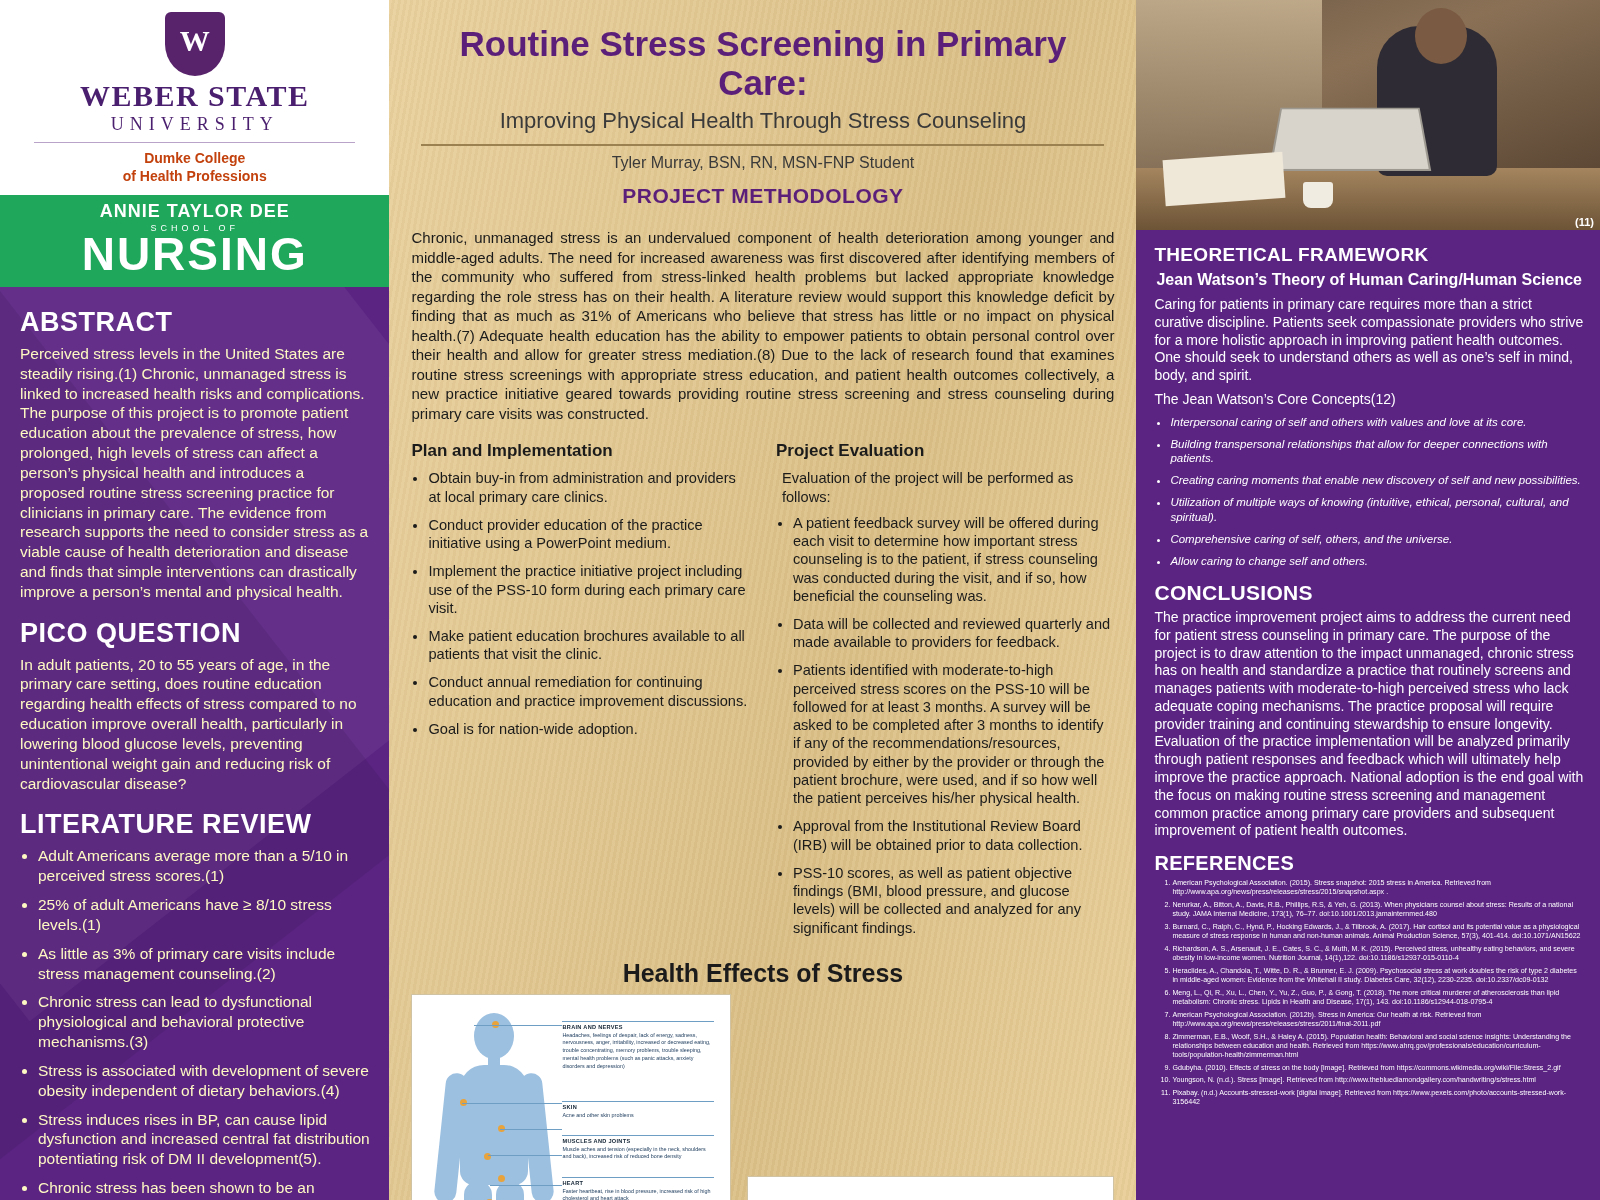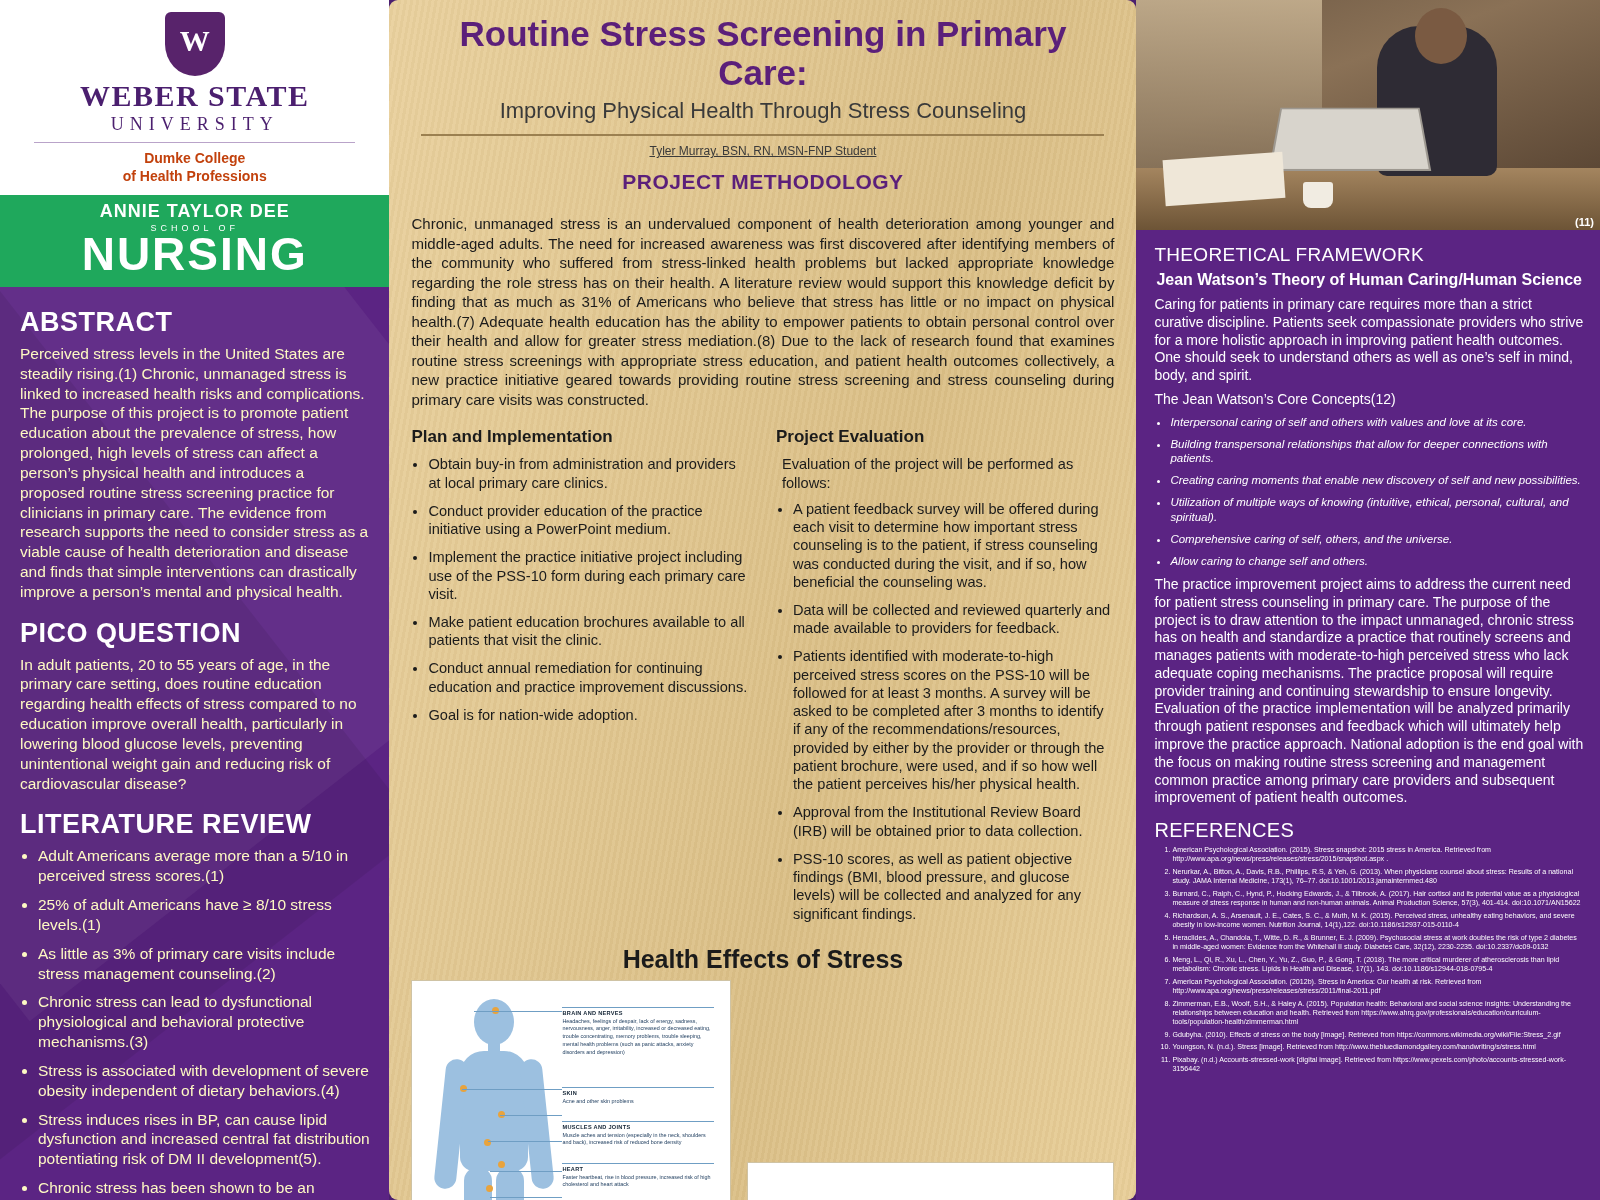--- a/index.html
+++ b/index.html
@@ -91,40 +91,39 @@
   .left-body p { margin:0 0 4px 0; }
   ul.bullets { margin:2px 0 0 0; padding-left:18px; }
   ul.bullets li { margin-bottom:9px; }
 
   
   .center-col {
     width:784px; height:100%;
     background:#e6c98d;
     background-image:linear-gradient(105deg, rgba(255,255,255,0.14), rgba(0,0,0,0.05) 60%, rgba(255,255,255,0.10));
     position:relative;
-    padding:4px 22px 6px 22px;
+    padding:14px 22px 6px 22px;
     overflow:hidden;
-    border-radius:9px;
   }
   .center-col:before{
     content:""; position:absolute; inset:0;
     background:repeating-linear-gradient(100deg, rgba(255,255,255,0.05) 0 3px, rgba(0,0,0,0.02) 3px 6px);
     pointer-events:none;
   }
   .poster-title {
     text-align:center; color:#5b1f7a; font-weight:bold; font-size:35px;
     line-height:1.12; margin:10px 6px 0 6px;
     position:relative;
   }
   .poster-subtitle {
     text-align:center; color:#3a3a3a; font-size:22px; margin-top:6px;
     position:relative;
   }
   .title-rule { height:2px; background:#9b8050; margin:10px 10px 8px 10px; position:relative; }
-  .authors { text-align:center; color:#3a3a3a; font-size:12px; position:relative;text-decoration:underline; }
+  .authors { text-align:center; color:#3a3a3a; font-size:16px; position:relative; }
   .ctr-heading {
     text-align:center; color:#5b1f7a; font-weight:bold; font-size:21px;
     letter-spacing:0.5px; margin:12px 0 6px 0; position:relative;
   }
   .body-text {
     font-size:15px; line-height:1.3; color:#1b1b1b; text-align:justify;
     position:relative;
     margin-top:20px;
   }
   .two-col {
@@ -212,21 +211,21 @@
     background:#efe7d8; transform:rotate(-4deg);
   }
   .photo .cup {
     position:absolute; left:36%; bottom:22px; width:30px; height:26px;
     background:#f1ece2; border-radius:3px 3px 8px 8px;
   }
   .photo-caption {
     position:absolute; right:6px; bottom:2px; font-size:11px; color:#fff; font-weight:bold;
   }
   .right-body { padding:10px 16px 6px 18px; color:#fff; position:relative; }
-  .r-title { color:#fff; font-weight:normal; font-size:19px; margin:4px 0 4px 0; letter-spacing:0.3px;}
+  .r-title { color:#fff; font-weight:bold; font-size:19px; margin:4px 0 4px 0; letter-spacing:0.3px;}
   .r-center-title { text-align:center; font-weight:bold; font-size:16px; line-height:1.25; margin:0 0 6px 0;}
   .right-body p { font-size:14px; line-height:1.27; margin:0 0 6px 0; }
   .mini-bullets { margin:4px 0 0 0; padding-left:16px; }
   .mini-bullets li { font-size:11.5px; line-height:1.3; margin-bottom:7px;font-style:italic; }
   .r-title.conc { font-size:21px; margin-top:12px; }
   .conc-text { font-size:14px; line-height:1.27; text-align:left; }
   .r-title.refs { font-size:20px; margin-top:12px; }
   ol.refs { margin:2px 0 0 0; padding-left:18px; }
   ol.refs li { font-size:7.1px; line-height:1.3; margin-bottom:3.5px; color:#fff; }
 </style>
@@ -415,20 +414,21 @@
       <p>The Jean Watson’s Core Concepts(12)</p>
       <ul class="mini-bullets">
         <li>Interpersonal caring of self and others with values and love at its core.</li>
         <li>Building transpersonal relationships that allow for deeper connections with patients.</li>
         <li>Creating caring moments that enable new discovery of self and new possibilities.</li>
         <li>Utilization of multiple ways of knowing (intuitive, ethical, personal, cultural, and spiritual).</li>
         <li>Comprehensive caring of self, others, and the universe.</li>
         <li>Allow caring to change self and others.</li>
       </ul>
 
+      <div class="r-title conc">CONCLUSIONS</div>
       <p class="conc-text">The practice improvement project aims to address the current need for patient stress counseling in primary care.  The purpose of the project is to draw attention to the impact unmanaged, chronic stress has on health and standardize a practice that routinely screens and manages patients with moderate-to-high perceived stress who lack adequate coping mechanisms.  The practice proposal will require provider training and continuing stewardship to ensure longevity. Evaluation of the practice implementation will be analyzed primarily through patient responses and feedback which will ultimately help improve the practice approach.  National adoption is the end goal with the focus on making routine stress screening and management common practice among primary care providers and subsequent improvement of patient health outcomes.</p>
 
       <div class="r-title refs">REFERENCES</div>
       <ol class="refs">
         <li>American Psychological Association. (2015). Stress snapshot: 2015 stress in America. Retrieved from http://www.apa.org/news/press/releases/stress/2015/snapshot.aspx .</li>
         <li>Nerurkar, A., Bitton, A., Davis, R.B., Phillips, R.S, &amp; Yeh, G. (2013). When physicians counsel about stress: Results of a national study. JAMA Internal Medicine, 173(1), 76–77. doi:10.1001/2013.jamainternmed.480</li>
         <li>Burnard, C., Ralph, C., Hynd, P., Hocking Edwards, J., &amp; Tilbrook, A. (2017). Hair cortisol and its potential value as a physiological measure of stress response in human and non-human animals. Animal Production Science, 57(3), 401-414. doi:10.1071/AN15622</li>
         <li>Richardson, A. S., Arsenault, J. E., Cates, S. C., &amp; Muth, M. K. (2015). Perceived stress, unhealthy eating behaviors, and severe obesity in low-income women. Nutrition Journal, 14(1),122. doi:10.1186/s12937-015-0110-4</li>
         <li>Heraclides, A., Chandola, T., Witte, D. R., &amp; Brunner, E. J. (2009). Psychosocial stress at work doubles the risk of type 2 diabetes in middle-aged women: Evidence from the Whitehall II study. Diabetes Care, 32(12), 2230-2235. doi:10.2337/dc09-0132</li>
         <li>Meng, L., Qi, R., Xu, L., Chen, Y., Yu, Z., Guo, P., &amp; Gong, T. (2018). The more critical murderer of atherosclerosis than lipid metabolism: Chronic stress. Lipids in Health and Disease, 17(1), 143. doi:10.1186/s12944-018-0795-4</li>

